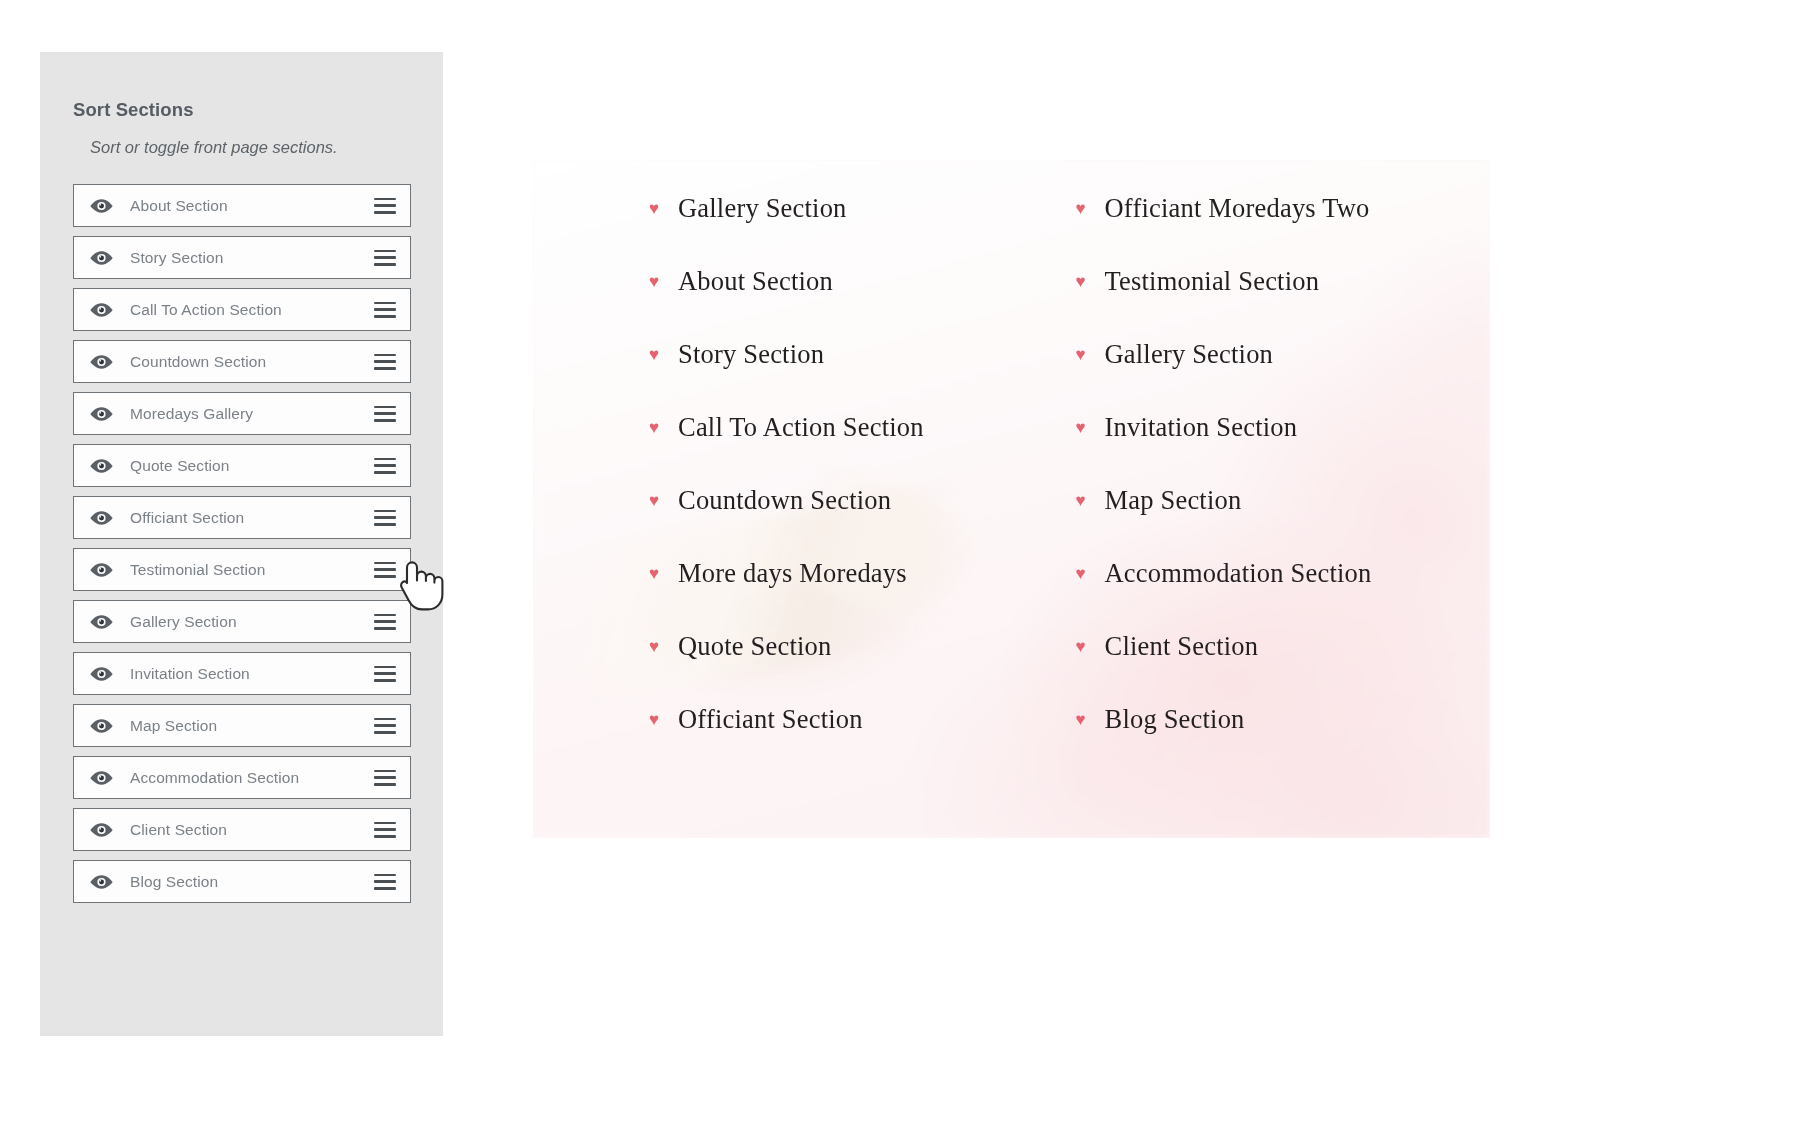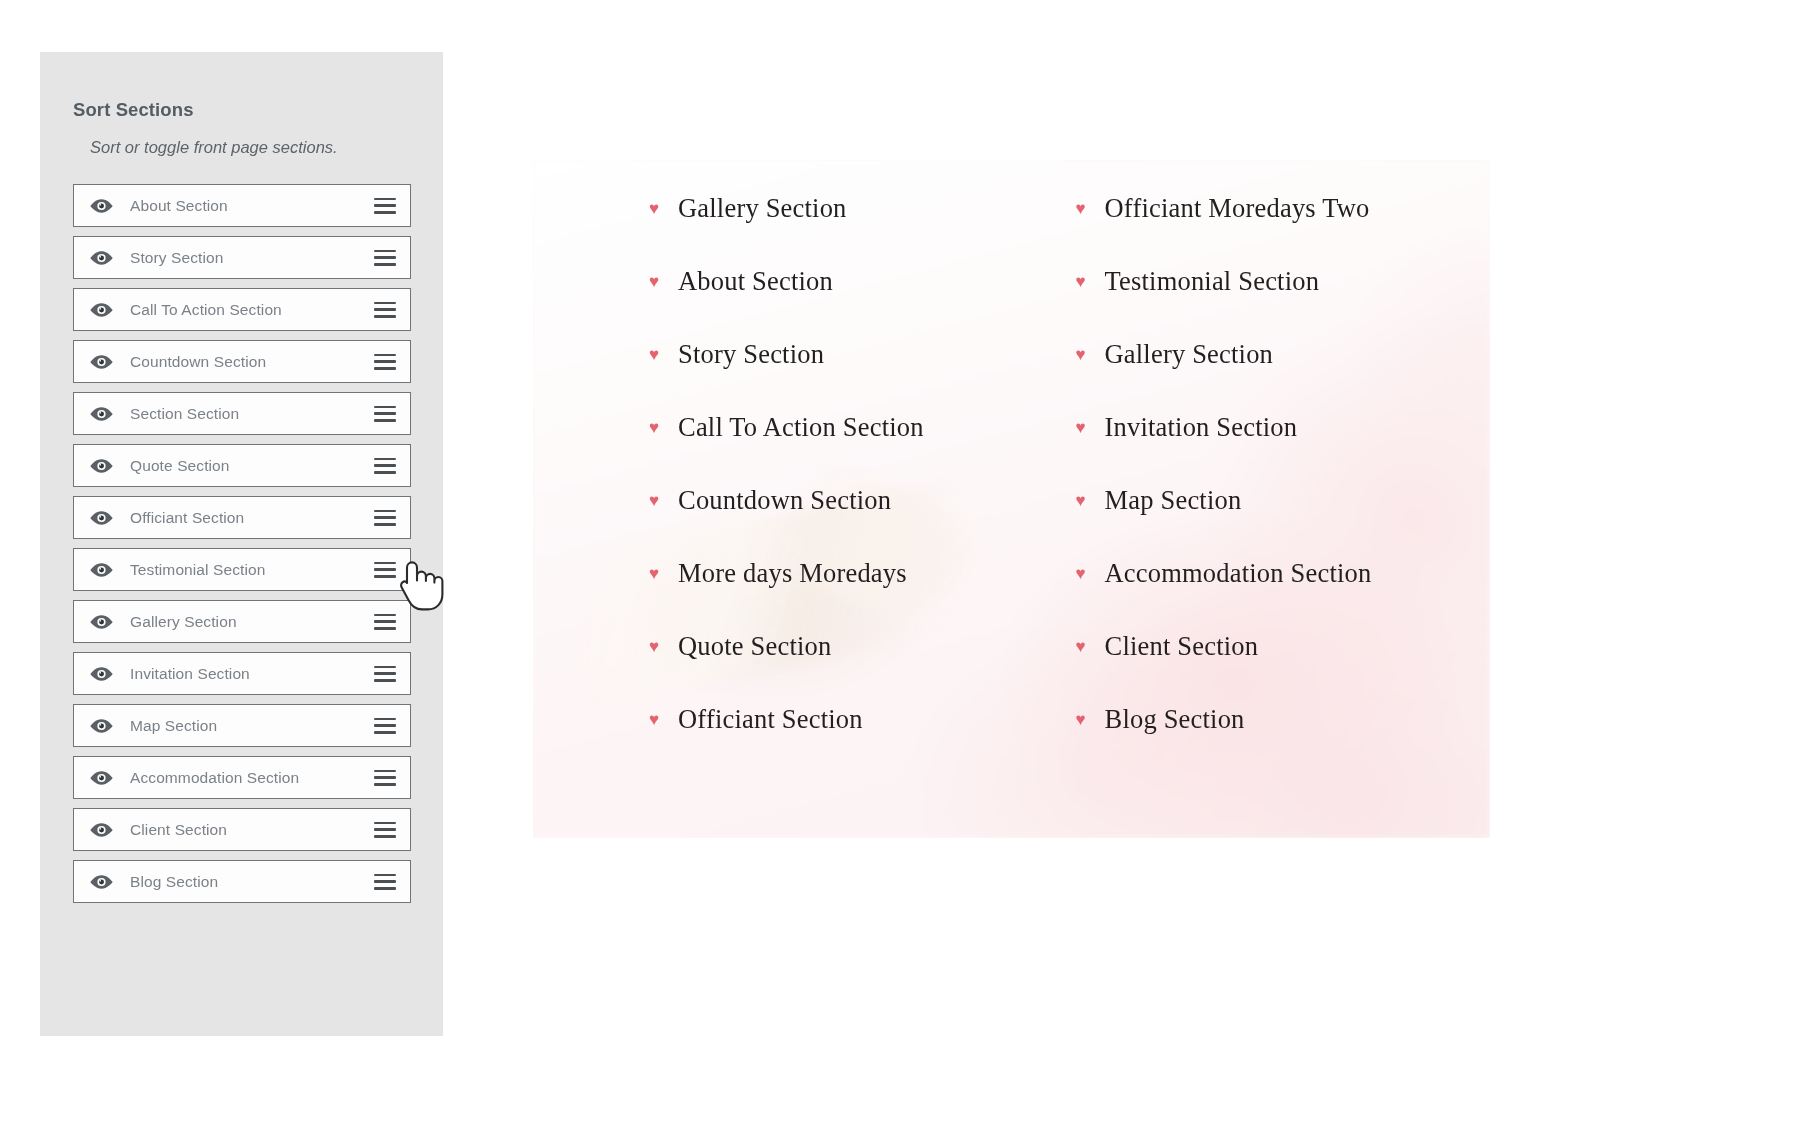--- a/index.html
+++ b/index.html
@@ -216,21 +216,21 @@
       </div>
       <div class="sort-row">
         <span class="eye-icon">
           <svg viewBox="0 0 24 16" width="23" height="16">
             <path d="M12 1C6.2 1 1.9 6.1 0.7 7.6c-0.3 0.3-0.3 0.6 0 0.9C1.9 9.9 6.2 15 12 15 s10.1-5.1 11.3-6.5c0.3-0.3 0.3-0.6 0-0.9C22.1 6.1 17.8 1 12 1z" fill="#5b6066"></path>
             <circle cx="12" cy="8" r="4.3" fill="#ffffff"></circle>
             <circle cx="12" cy="8" r="2.6" fill="#2f3438"></circle>
             <circle cx="10.7" cy="6.7" r="0.9" fill="#ffffff"></circle>
           </svg>
         </span>
-        <span class="row-label">Section Section</span>
+        <span class="row-label">Moredays Gallery</span>
         <span class="drag-handle">
           <i></i>
           <i></i>
           <i></i>
         </span>
       </div>
       <div class="sort-row">
         <span class="eye-icon">
           <svg viewBox="0 0 24 16" width="23" height="16">
             <path d="M12 1C6.2 1 1.9 6.1 0.7 7.6c-0.3 0.3-0.3 0.6 0 0.9C1.9 9.9 6.2 15 12 15 s10.1-5.1 11.3-6.5c0.3-0.3 0.3-0.6 0-0.9C22.1 6.1 17.8 1 12 1z" fill="#5b6066"></path>

